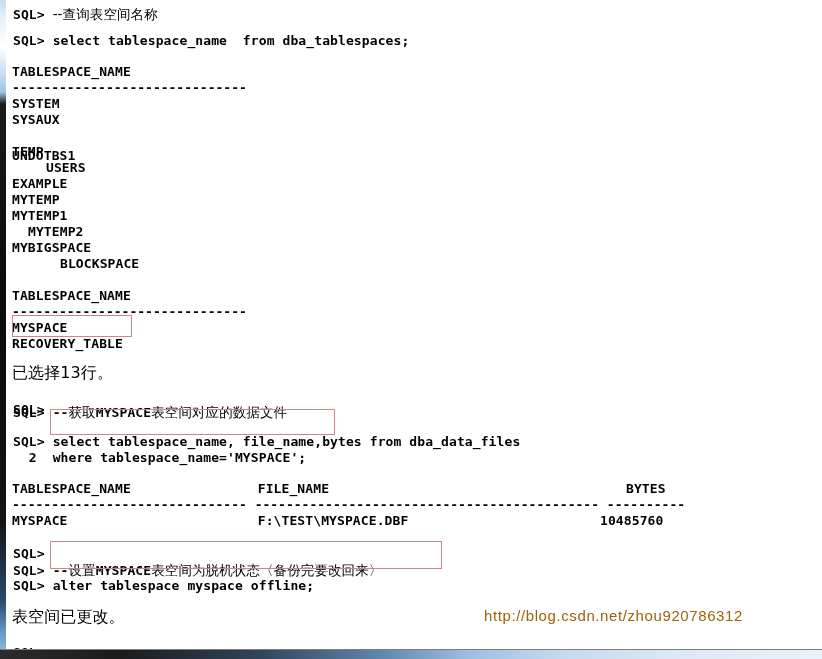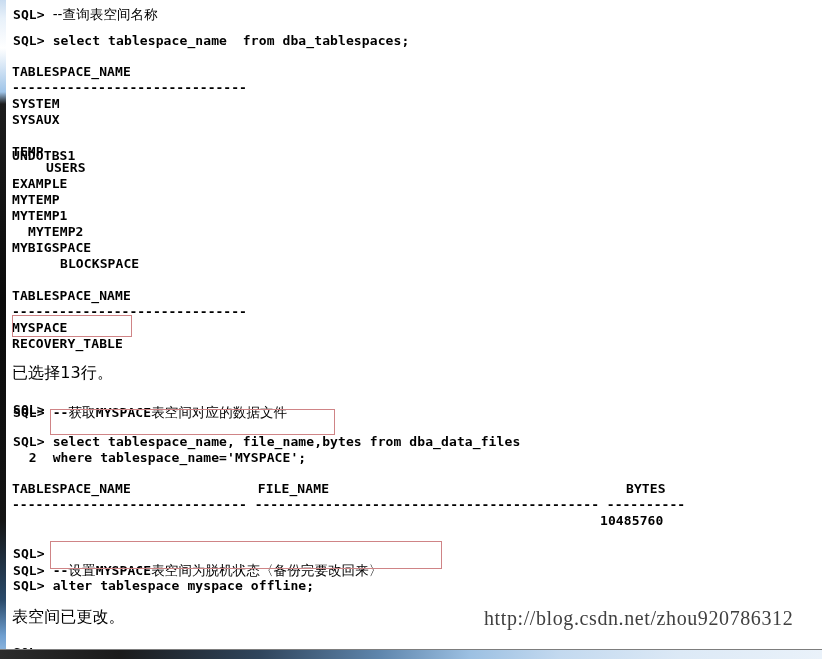--- a/index.html
+++ b/index.html
@@ -102,23 +102,23 @@
   .redbox {
     position: absolute;
     border: 1px solid #cf8486;
     background: transparent;
     pointer-events: none;
   }
 
   
   .watermark {
     position: absolute;
-    color: #404040;
-    font-family: Liberation Serif, serif;
-    font-size: 20px;
+    color: #a16207;
+    font-family: Liberation Sans, sans-serif;
+    font-size: 15px;
     letter-spacing: 0.6px;
     white-space: pre;
   }
 </style>
 </head>
 <body>
 
 <div id="screen">
 
   <div class="edge-left"></div>
@@ -146,20 +146,21 @@
       <div class="line" style="left: 4px; top: 320px;">MYSPACE</div>
       <div class="line" style="left: 4px; top: 336px;">RECOVERY_TABLE</div>
       <div class="line cjk" style="left: 4px; top: 365px;">已选择13行。</div>
       <div class="line" style="left: 5px; top: 402px;">SQL&gt;</div>
       <div class="line mix" style="left: 5px; top: 404px;"><span>SQL&gt; </span><span>--</span><span class="han">获取</span><span>MYSPACE</span><span class="han">表空间对应的数据文件</span></div>
       <div class="line" style="left: 5px; top: 434px;">SQL&gt; select tablespace_name, file_name,bytes from dba_data_files</div>
       <div class="line" style="left: 5px; top: 450px;">  2  where tablespace_name='MYSPACE';</div>
       <div class="line" style="left: 4px; top: 481px;">TABLESPACE_NAME                FILE_NAME</div>
       <div class="line" style="left: 618px; top: 481px;">BYTES</div>
       <div class="dashrow" style="left: 4px; top: 497px;">------------------------------ -------------------------------------------- ----------</div>
+      <div class="line" style="left: 4px; top: 513px;">MYSPACE                        F:\TEST\MYSPACE.DBF</div>
       <div class="line" style="left: 592px; top: 513px;">10485760</div>
       <div class="line" style="left: 5px; top: 546px;">SQL&gt;</div>
       <div class="line mix" style="left: 5px; top: 562px;"><span>SQL&gt; </span><span>--</span><span class="han">设置</span><span>MYSPACE</span><span class="han">表空间为脱机状态〈备份完要改回来〉</span></div>
       <div class="line" style="left: 5px; top: 578px;">SQL&gt; alter tablespace myspace offline;</div>
       <div class="line cjk" style="left: 4px; top: 609px;">表空间已更改。</div>
       <div class="line" style="left: 5px; top: 645px;">SQL&gt;</div>
     </div>
 
   <div id="annotations">
       <div class="redbox" style="left: 12px; top: 315px; width: 118px; height: 20px; border-color: rgb(207, 132, 134);"></div>

